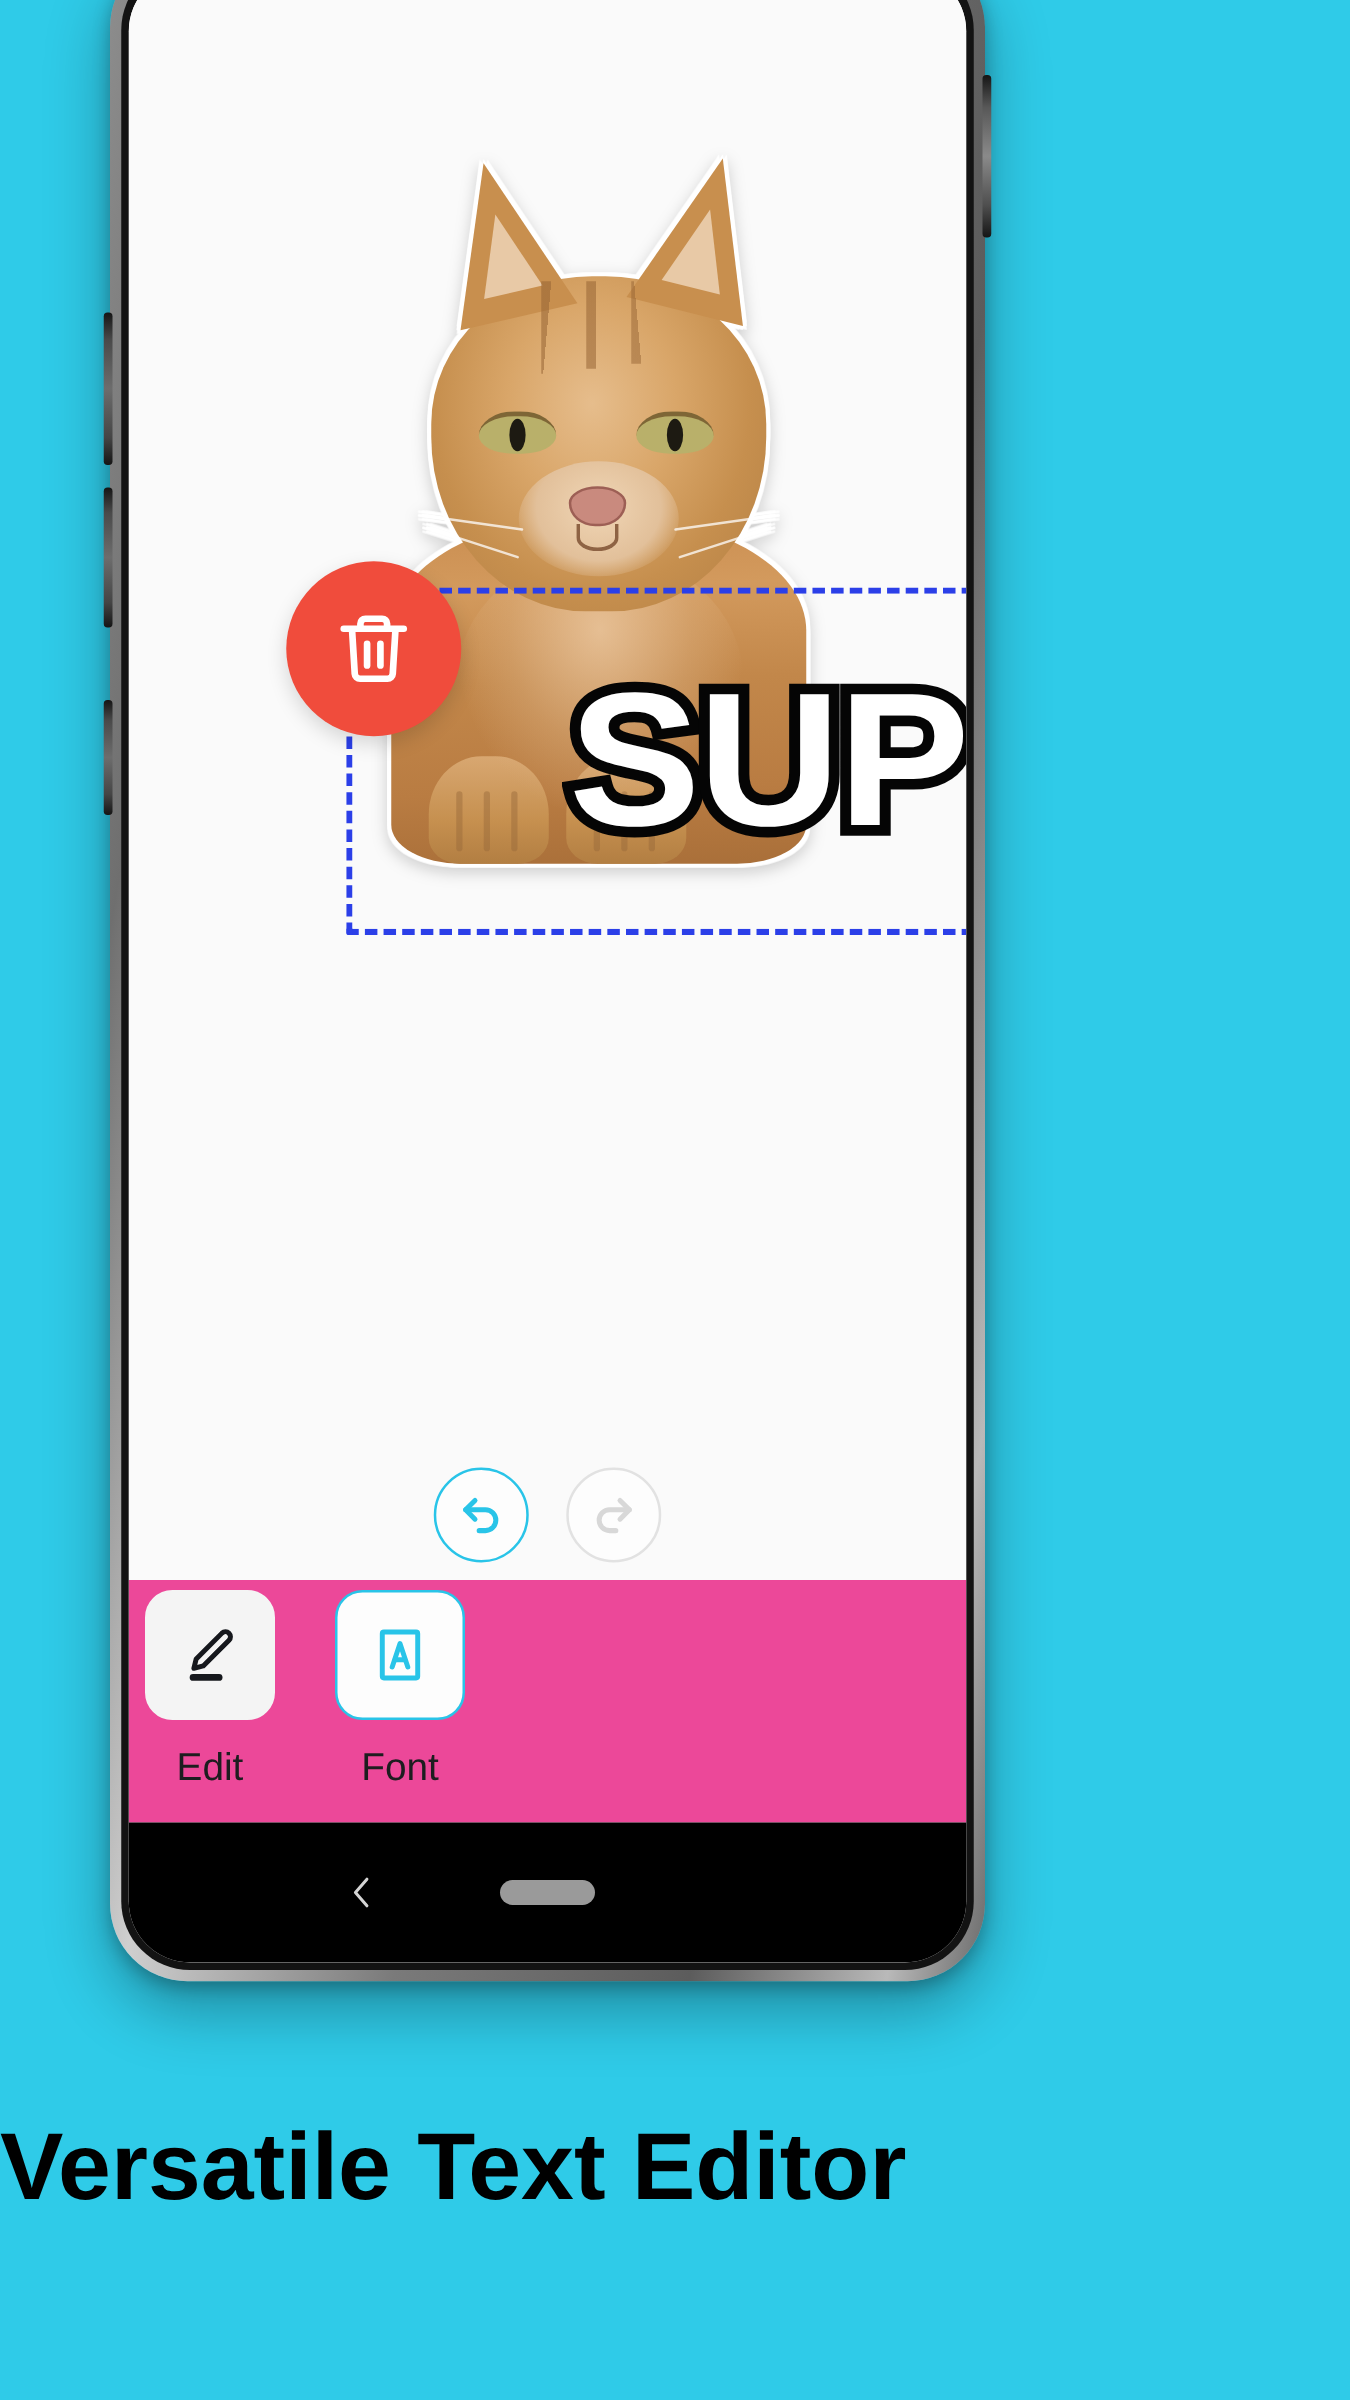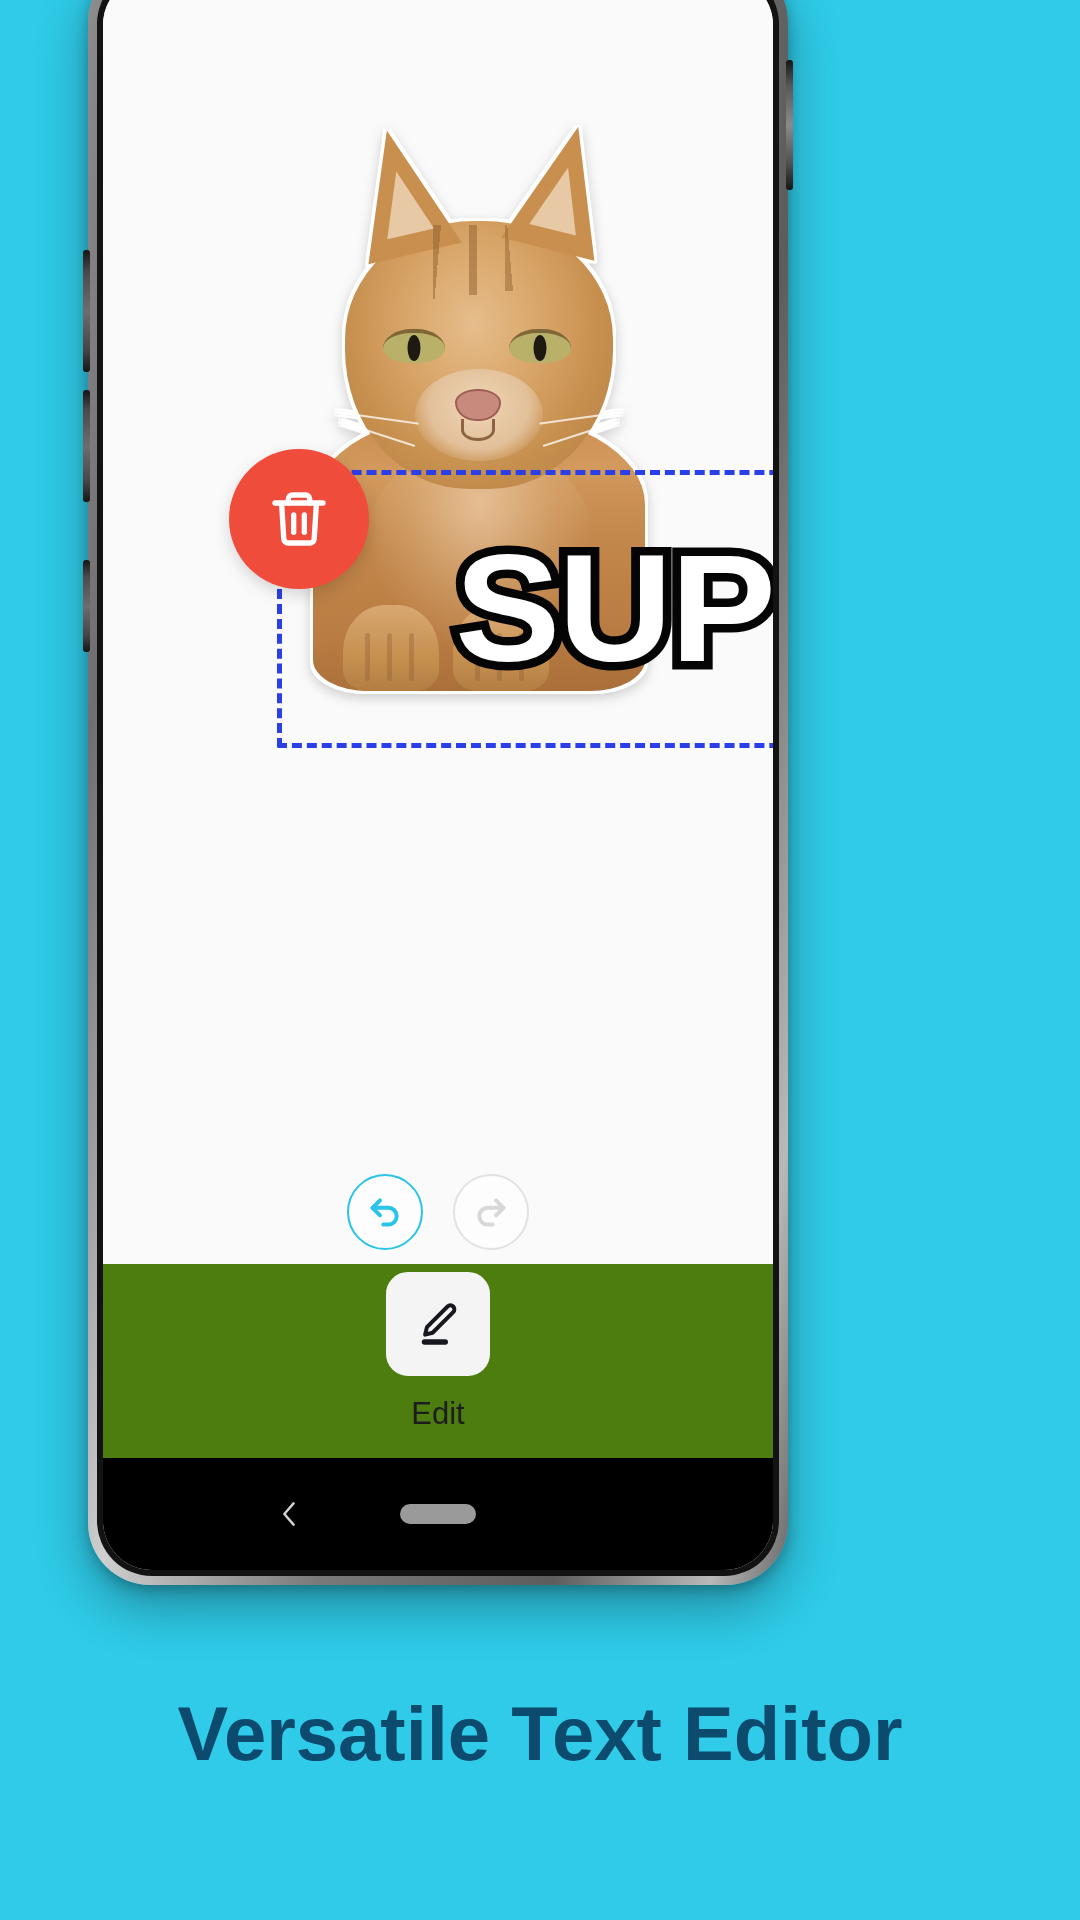--- a/index.html
+++ b/index.html
@@ -286,25 +286,24 @@
     align-items: center;
     justify-content: center;
   }
   .round-btn.enabled  { border: 2.5px solid #29C4E8; }
   .round-btn.disabled { border: 2.5px solid #E2E2E2; }
 
   
   .toolbar {
     flex: 0 0 auto;
     display: flex;
-    justify-content: center;
     align-items: flex-start;
     gap: 22px;
     padding: 8px 0 26px 0;
-    background: #4d7c0f;
+    background: #ec4899;
   }
   .tool {
     width: 130px;
     display: flex;
     flex-direction: column;
     align-items: center;
   }
   .tool-box {
     width: 104px;
     height: 104px;
@@ -353,22 +352,22 @@
     border-radius: 10px;
     background: #9a9a9a;
   }
 
   
   .caption {
     position: absolute;
     left: 0;
     right: 0;
     top: 1690px;
-    text-align: center;
-    color: #0c4a6e;
+    text-align: left;
+    color: #000000;
     font-family: "Liberation Sans Narrow", "Liberation Sans", sans-serif;
     font-size: 76px;
     font-weight: 700;
     letter-spacing: 0px;
   }
 </style>
 </head>
 <body>
 
 <div class="phone">
@@ -456,20 +455,30 @@
         <div class="tool">
           <div class="tool-box inactive">
             <svg width="50" height="50" viewBox="0 0 24 24" fill="none" stroke="#16181d" stroke-width="1.9" stroke-linecap="round" stroke-linejoin="round">
               <path d="M16.6 3.6a1.9 1.9 0 0 1 2.7 2.7L9.4 16.2l-3.6.9.9-3.6z"></path>
               <path d="M5.5 20.6h10" stroke-width="2.6"></path>
             </svg>
           </div>
           <div class="tool-label">Edit</div>
         </div>
 
+        <div class="tool">
+          <div class="tool-box active">
+            <svg width="50" height="50" viewBox="0 0 24 24" fill="none" stroke="#29C4E8" stroke-width="1.9" stroke-linecap="round" stroke-linejoin="round">
+              <rect x="5.2" y="3.2" width="13.6" height="17.6" rx="0.6"></rect>
+              <path d="M9 16.6 12 7.6l3 9"></path>
+              <path d="M10.1 13.8h3.8"></path>
+            </svg>
+          </div>
+          <div class="tool-label">Font</div>
+        </div>
 
 
 
       </div>
 
       <div class="navbar">
         <div class="nav-back">
           <svg width="34" height="34" viewBox="0 0 24 24" fill="none" stroke="#d4d4d4" stroke-width="1.7" stroke-linecap="round" stroke-linejoin="round">
             <path d="M14.5 4.5 8 12l6.5 7.5"></path>
           </svg>

